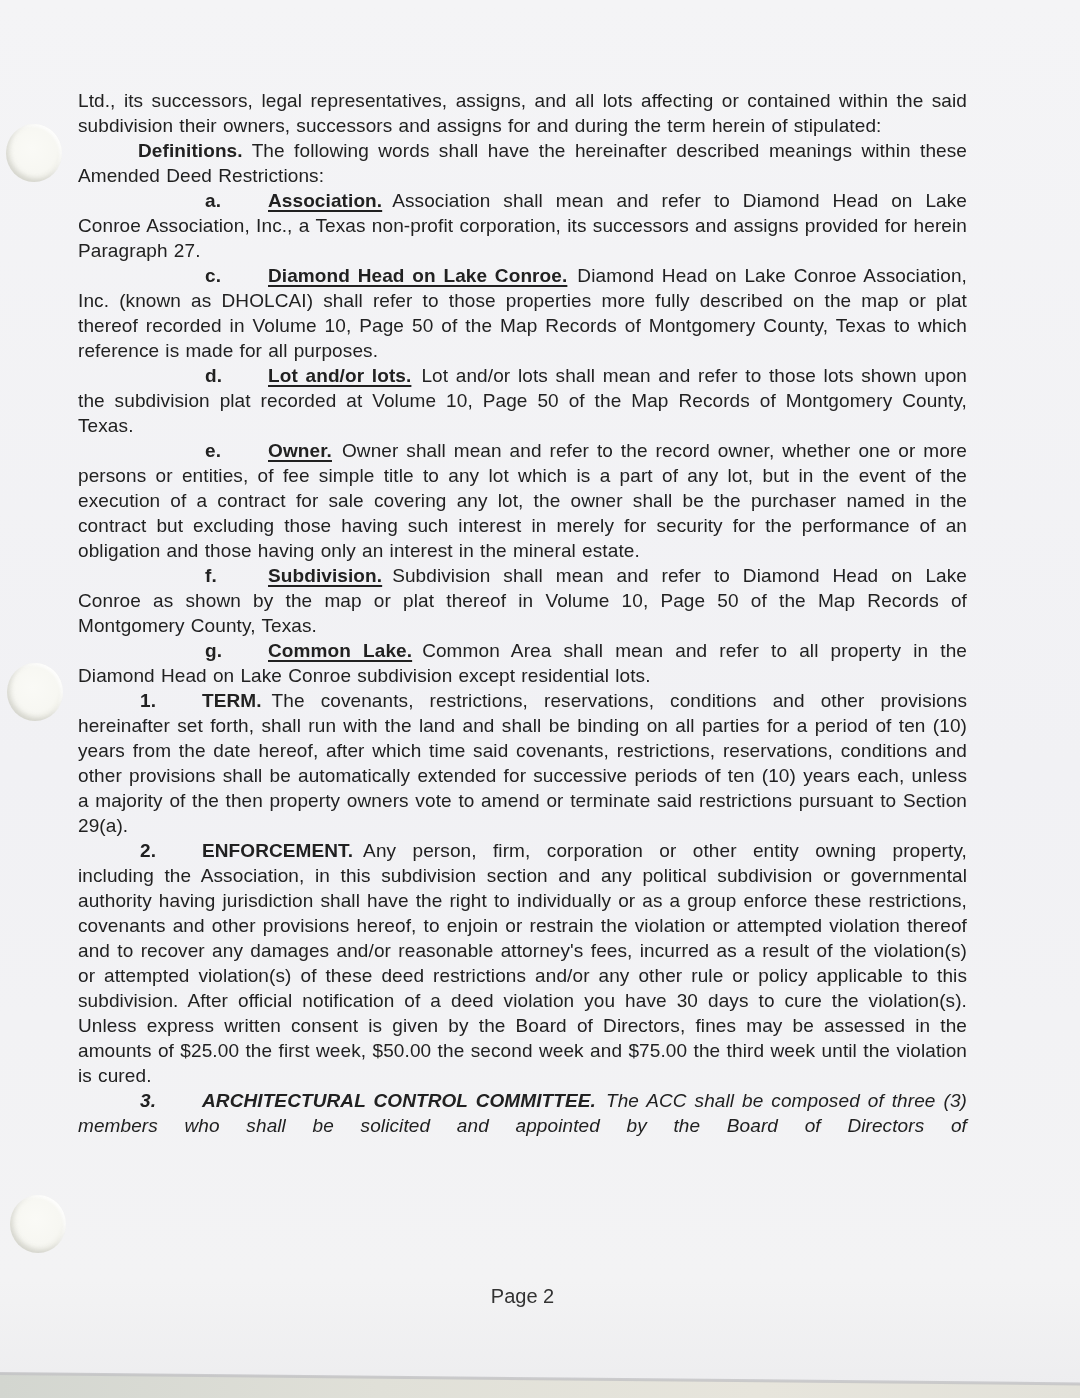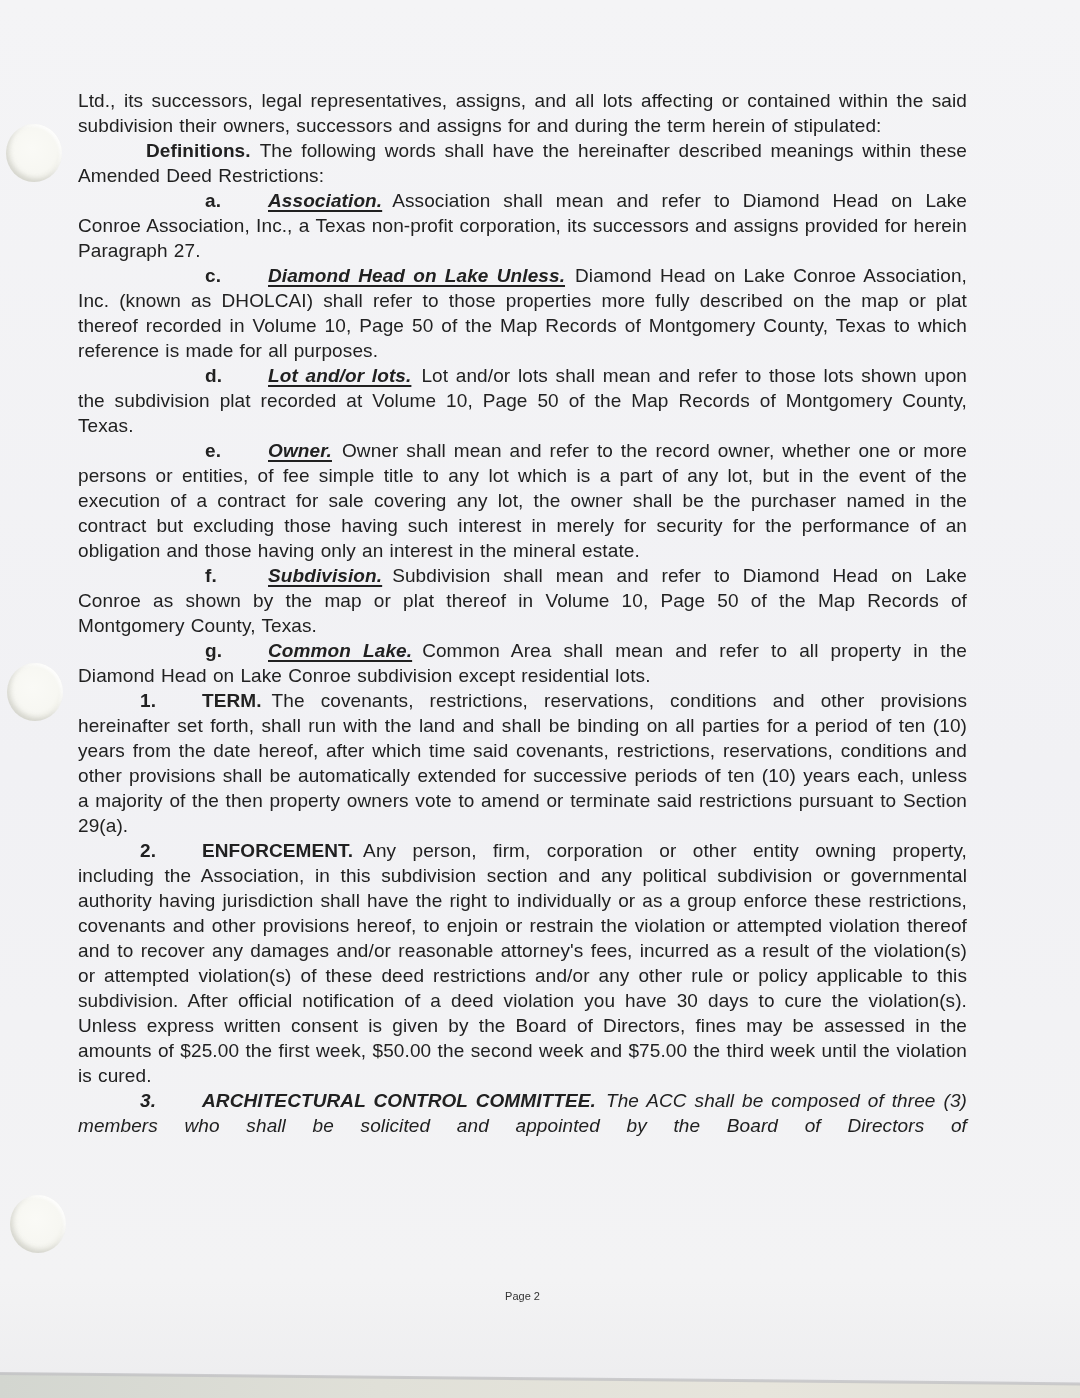--- a/index.html
+++ b/index.html
@@ -61,55 +61,54 @@
   .para.letter-item        { text-indent: 127px; }
   .para.numbered-section   { text-indent: 62px; }
   .para.justify-last       { text-align-last: justify; font-style: italic; }
   .label {
     font-weight: bold;
     display: inline-block;
     text-indent: 0;
   }
   .letter-item .label      { min-width: 63px; }
   .numbered-section .label { min-width: 62px; }
-  .definitions .label      { margin-right: 9px; margin-left: 8px; }
+  .definitions .label      { margin-right: 9px; }
   .heading {
     font-weight: bold;
     margin-right: 10px;
   }
   .heading.u {
     text-decoration: underline;
     text-decoration-thickness: 2px;
     text-underline-offset: 3px;
-    font-style: italic;
   }
   .footer {
     position: absolute;
     left: 78px; top: 1285px;
     width: 889px;
     text-align: center;
-    font-size: 11px;
+    font-size: 20px;
     line-height: 22px;
     color: #333;
   }
 </style>
 </head>
 <body>
 
 <div class="scan-area">
   <div class="paper">
     <div class="hole hole-1"></div>
     <div class="hole hole-2"></div>
     <div class="hole hole-3"></div>
 
     <div class="content">
         <p class="para body">Ltd., its successors, legal representatives, assigns, and all lots affecting or contained within the said subdivision their owners, successors and assigns for and during the term herein of stipulated:</p>
         <p class="para definitions"><span class="label">Definitions.</span>The following words shall have the hereinafter described meanings within these Amended Deed Restrictions:</p>
         <p class="para letter-item"><span class="label">a.</span><span class="heading u">Association.</span>Association shall mean and refer to Diamond Head on Lake Conroe Association, Inc., a Texas non-profit corporation, its successors and assigns provided for herein Paragraph 27.</p>
-        <p class="para letter-item"><span class="label">c.</span><span class="heading u">Diamond Head on Lake Unless.</span>Diamond Head on Lake Conroe Association, Inc. (known as DHOLCAI) shall refer to those properties more fully described on the map or plat thereof recorded in Volume 10, Page 50 of the Map Records of Montgomery County, Texas to which reference is made for all purposes.</p>
+        <p class="para letter-item"><span class="label">c.</span><span class="heading u">Diamond Head on Lake Conroe.</span>Diamond Head on Lake Conroe Association, Inc. (known as DHOLCAI) shall refer to those properties more fully described on the map or plat thereof recorded in Volume 10, Page 50 of the Map Records of Montgomery County, Texas to which reference is made for all purposes.</p>
         <p class="para letter-item"><span class="label">d.</span><span class="heading u">Lot and/or lots.</span>Lot and/or lots shall mean and refer to those lots shown upon the subdivision plat recorded at Volume 10, Page 50 of the Map Records of Montgomery County, Texas.</p>
         <p class="para letter-item"><span class="label">e.</span><span class="heading u">Owner.</span>Owner shall mean and refer to the record owner, whether one or more persons or entities, of fee simple title to any lot which is a part of any lot, but in the event of the execution of a contract for sale covering any lot, the owner shall be the purchaser named in the contract but excluding those having such interest in merely for security for the performance of an obligation and those having only an interest in the mineral estate.</p>
         <p class="para letter-item"><span class="label">f.</span><span class="heading u">Subdivision.</span>Subdivision shall mean and refer to Diamond Head on Lake Conroe as shown by the map or plat thereof in Volume 10, Page 50 of the Map Records of Montgomery County, Texas.</p>
         <p class="para letter-item"><span class="label">g.</span><span class="heading u">Common Lake.</span>Common Area shall mean and refer to all property in the Diamond Head on Lake Conroe subdivision except residential lots.</p>
         <p class="para numbered-section"><span class="label">1.</span><span class="heading">TERM.</span>The covenants, restrictions, reservations, conditions and other provisions hereinafter set forth, shall run with the land and shall be binding on all parties for a period of ten (10) years from the date hereof, after which time said covenants, restrictions, reservations, conditions and other provisions shall be automatically extended for successive periods of ten (10) years each, unless a majority of the then property owners vote to amend or terminate said restrictions pursuant to Section 29(a).</p>
         <p class="para numbered-section"><span class="label">2.</span><span class="heading">ENFORCEMENT.</span>Any person, firm, corporation or other entity owning property, including the Association, in this subdivision section and any political subdivision or governmental authority having jurisdiction shall have the right to individually or as a group enforce these restrictions, covenants and other provisions hereof, to enjoin or restrain the violation or attempted violation thereof and to recover any damages and/or reasonable attorney's fees, incurred as a result of the violation(s) or attempted violation(s) of these deed restrictions and/or any other rule or policy applicable to this subdivision.  After official notification of a deed violation you have 30 days to cure the violation(s).  Unless express written consent is given by the Board of Directors, fines may be assessed in the amounts of $25.00 the first week, $50.00 the second week and $75.00 the third week until the violation is cured.</p>
         <p class="para numbered-section justify-last"><span class="label">3.</span><span class="heading">ARCHITECTURAL CONTROL COMMITTEE.</span>The ACC shall be composed of three (3) members who shall be solicited and appointed by the Board of Directors of</p>
       </div>
 
     <div class="footer">Page 2</div>

